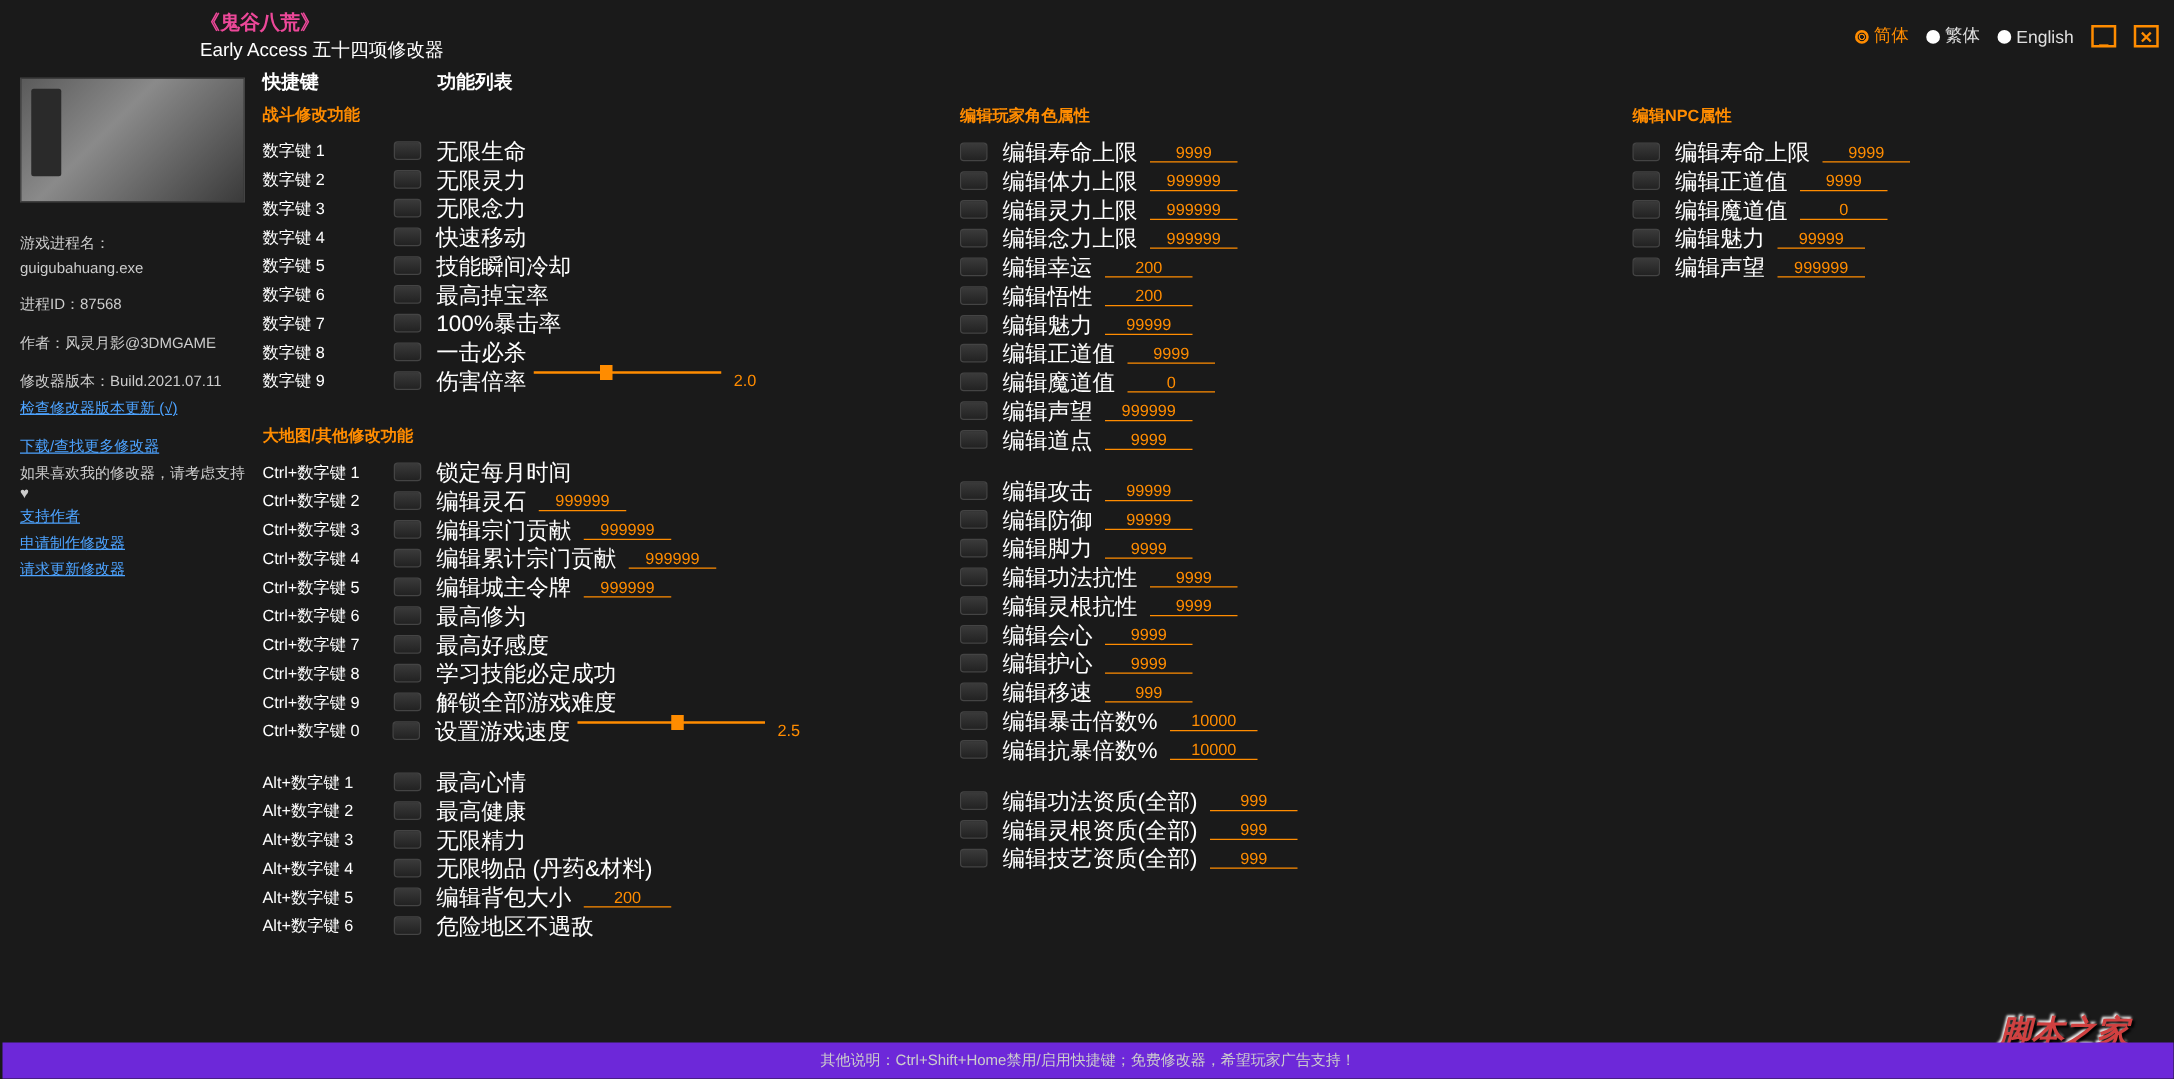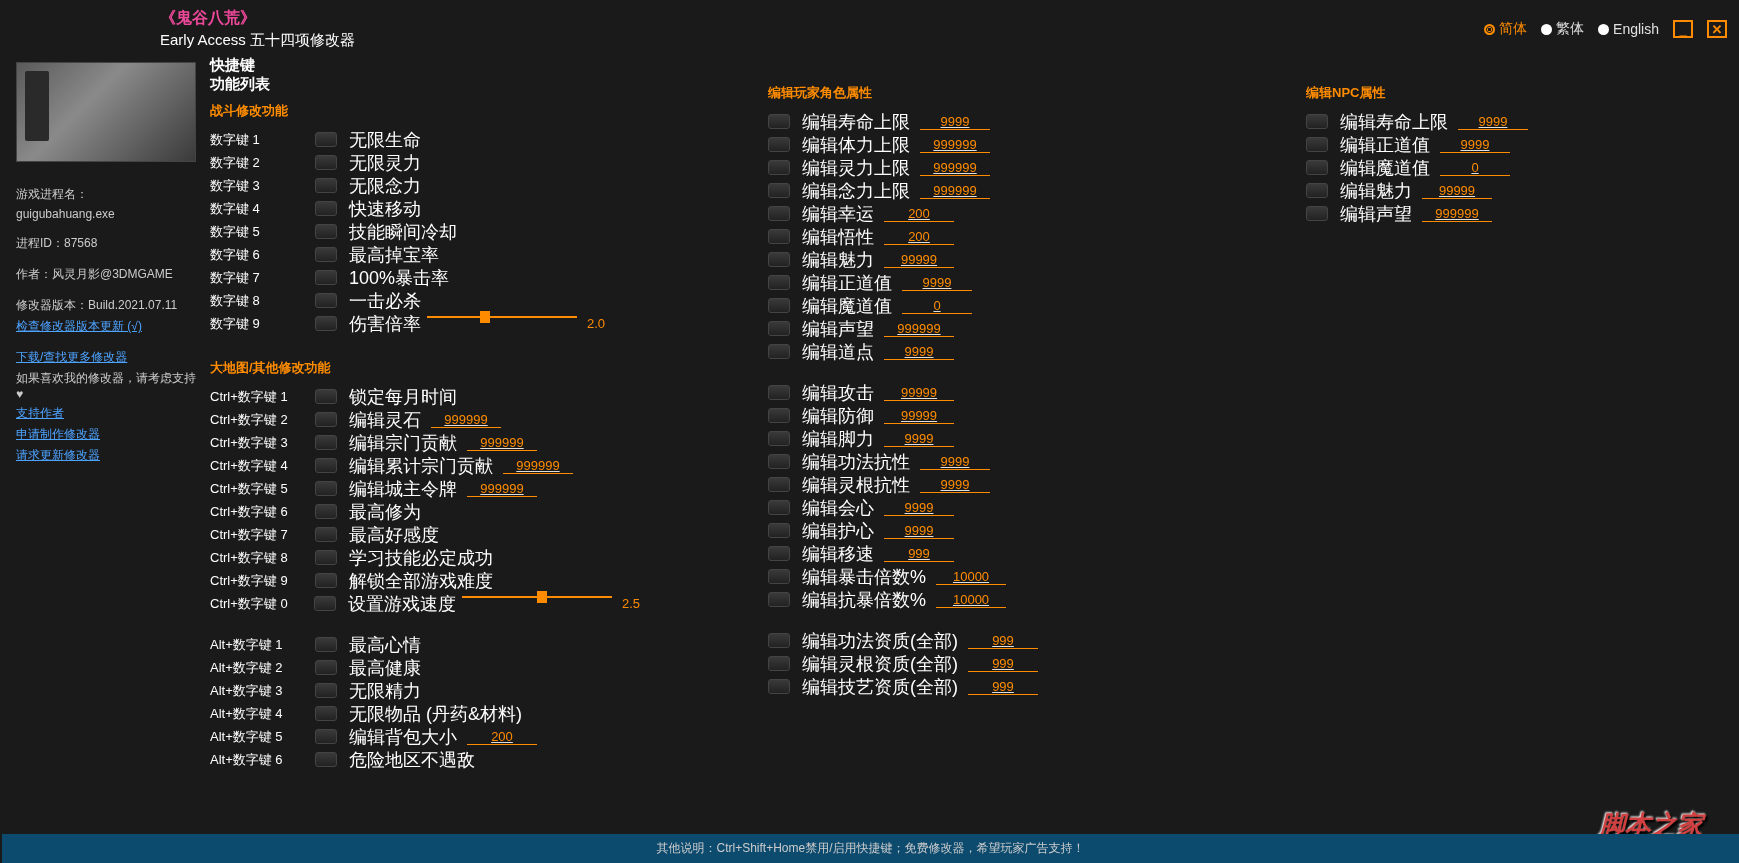--- a/index.html
+++ b/index.html
@@ -39,43 +39,43 @@
 }
 .game-img::after { content:""; position:absolute; left:8px; top:8px; width:24px; height:70px; background:#2a2a2a; border-radius:2px;}
 .side-line { margin-bottom: 4px; color: #ccc; }
 .side-link { color: #4da3ff; text-decoration: underline; cursor: pointer; }
 .side-group { margin-bottom: 14px; }
 .content { flex: 1; display: flex; padding-top: 6px; }
 .col { margin-right: 28px; }
 .col1 { width: 430px; }
 .col2 { width: 420px; margin-left: 100px;}
 .col3 { width: 300px; margin-left: 90px;}
-.headers { display: flex; margin-bottom: 8px; flex-direction: column; }
+.headers { display: flex; margin-bottom: 8px; }
 .hdr { color: #fff; font-size: 15px; font-weight: bold; }
 .hdr1 { width: 140px; }
 .section-title { color: #ff8c00; font-size: 13px; margin: 6px 0 8px 0; font-weight: bold; }
 .row { display: flex; align-items: center; height: 23px; }
 .hotkey { width: 105px; color: #fff; font-size: 13px; }
 .toggle {
   width: 22px; height: 15px; border-radius: 3px;
   background: linear-gradient(#3a3a3a, #222);
   border: 1px solid #444; margin-right: 12px; cursor: pointer;
 }
 .label { color: #fff; font-size: 18px; white-space: nowrap; }
-.val-line { display: inline-flex; align-items: center; margin-left: 10px; text-decoration: underline; }
+.val-line { display: inline-flex; align-items: center; margin-left: 10px; }
 .val-underline { border-bottom: 1px solid #ff8c00; min-width: 70px; text-align: center; color: #ff8c00; padding: 0 8px; }
 .slider-wrap { display: flex; align-items: flex-start; margin-left: 6px; }
 .slider-track { width: 150px; height: 2px; background: #ff8c00; position: relative; }
 .slider-thumb { position: absolute; top: -5px; width: 10px; height: 12px; background: #ff8c00; }
 .slider-val { color: #ff8c00; margin-left: 10px; }
 .gap { height: 18px; }
 .footer {
   position: absolute; bottom: 0; left: 2px; right: 0;
   text-align: center; padding: 6px;
-  background: #0c4a6e; color: #ccc; font-size: 12px;
+  background: #6d28d9; color: #ccc; font-size: 12px;
 }
 .watermark {
   position: absolute; right: 36px; bottom: 20px;
   color: #d04040; font-size: 26px; font-weight: bold;
   text-shadow: 2px 2px 2px #000, -1px -1px 2px #fff;
   font-style: italic; font-family: "KaiTi", serif;
 }
 .watermark-sub { position: absolute; right: 24px; bottom: 8px; color: #bbb; font-size: 11px; text-shadow: 1px 1px 1px #000;}
 </style>
 </head>

